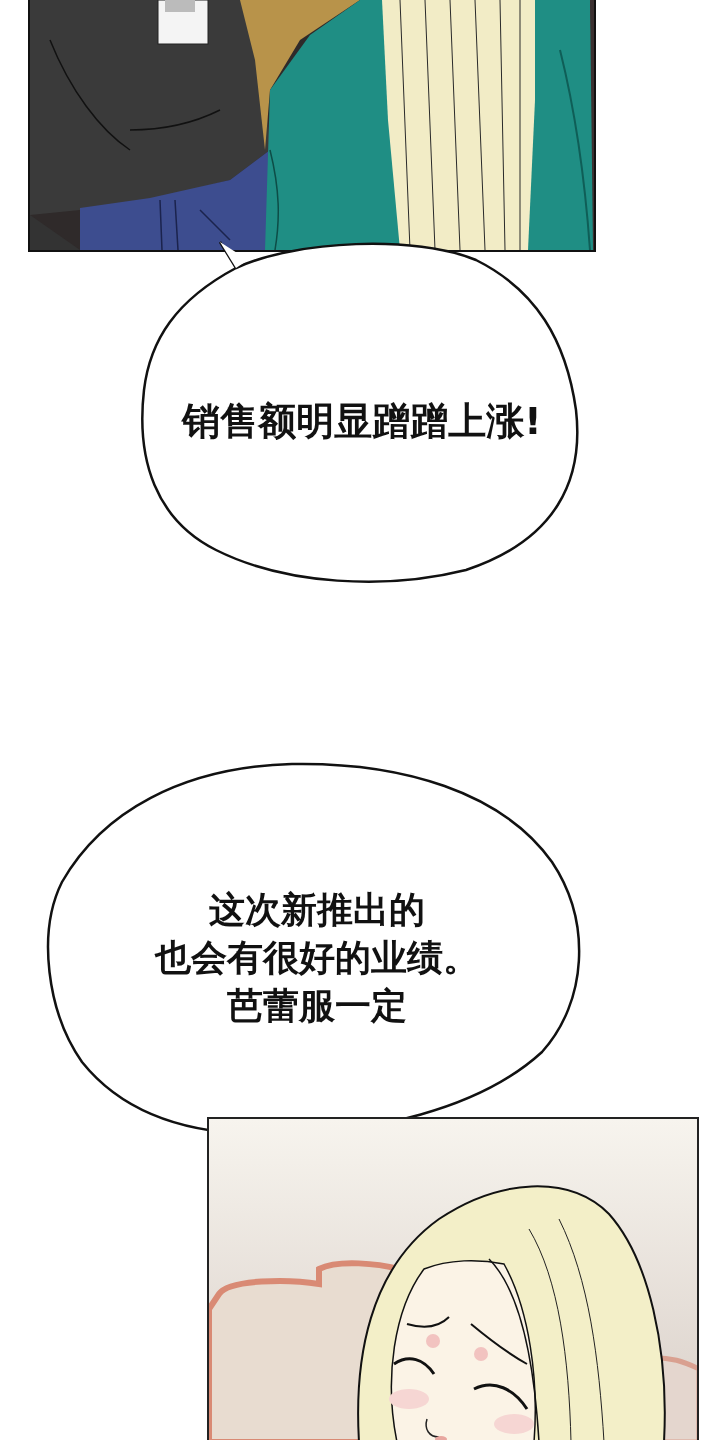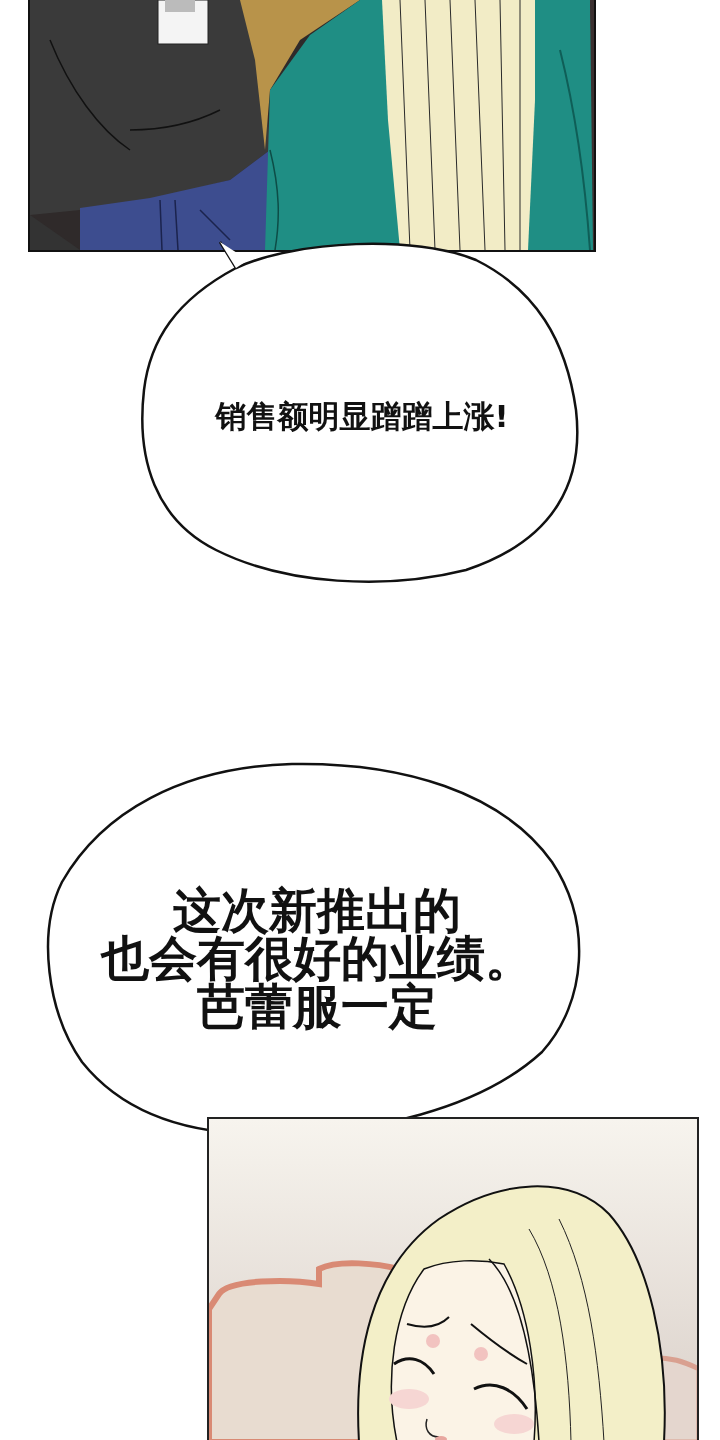--- a/index.html
+++ b/index.html
@@ -40,30 +40,30 @@
     <path d="M370 0 L380 250 M395 0 L405 250 M420 0 L430 250 M445 0 L455 250 M470 0 L475 250 M490 0 L490 250" stroke="#2a2a2a" stroke-width="1" fill="none"></path>
     <path d="M560 0 L568 0 L568 250 L563 250 Z" fill="#3b3030"></path>
   </svg>
 </div>
 
 <div class="bubble" style="left:136px; top:230px; width:452px; height:360px;">
   <svg width="452" height="360" viewBox="0 0 452 360">
     <path d="M84 12 L100 38 C160 10 280 5 340 30 C400 60 430 110 440 180 C448 250 420 310 330 340 C250 360 150 355 80 320 C20 290 0 230 8 160 C14 110 40 70 100 38 Z" fill="#fff" stroke="#111" stroke-width="2.5"></path>
     <path d="M84 12 L100 38 L112 30" fill="#fff" stroke="none"></path>
   </svg>
-  <div class="bubble-text" style="top:166px; font-size:31px; letter-spacing:0px;">
+  <div class="bubble-text" style="top:166px; font-size:38px; letter-spacing:0px;">
     <div>销售额明显蹭蹭上涨!</div>
   </div>
 </div>
 
 <div class="bubble" style="left:42px; top:762px; width:550px; height:450px;">
   <svg width="550" height="450" viewBox="0 0 550 450">
     <path d="M210 372 L172 455 L220 370 C330 375 440 345 500 290 C545 240 550 160 510 100 C460 30 360 0 250 2 C140 5 60 50 20 120 C-5 170 5 250 40 300 C80 350 140 370 210 372 Z" fill="#fff" stroke="#111" stroke-width="2.5"></path>
   </svg>
-  <div class="bubble-text" style="top:124px; font-size:48px; line-height:48px;">
+  <div class="bubble-text" style="top:124px; font-size:36px; line-height:48px;">
     <div>这次新推出的</div>
     <div>也会有很好的业绩。</div>
     <div>芭蕾服一定</div>
   </div>
 </div>
 
 <div class="panel" style="left:207px; top:1117px; width:492px; height:323px; border:2px solid #222; border-bottom:none;">
   <svg width="490" height="323" viewBox="0 0 490 323">
     <defs>
       <linearGradient id="bgg" x1="0" y1="0" x2="0" y2="1">

